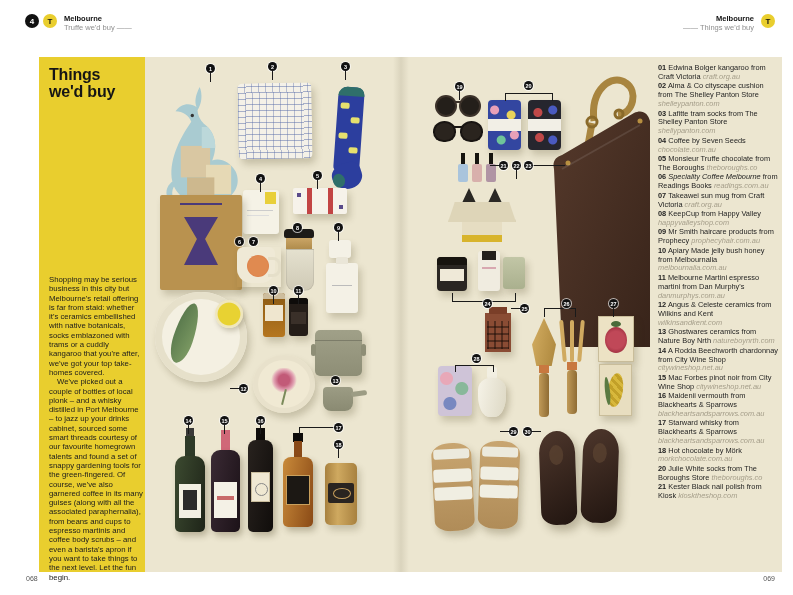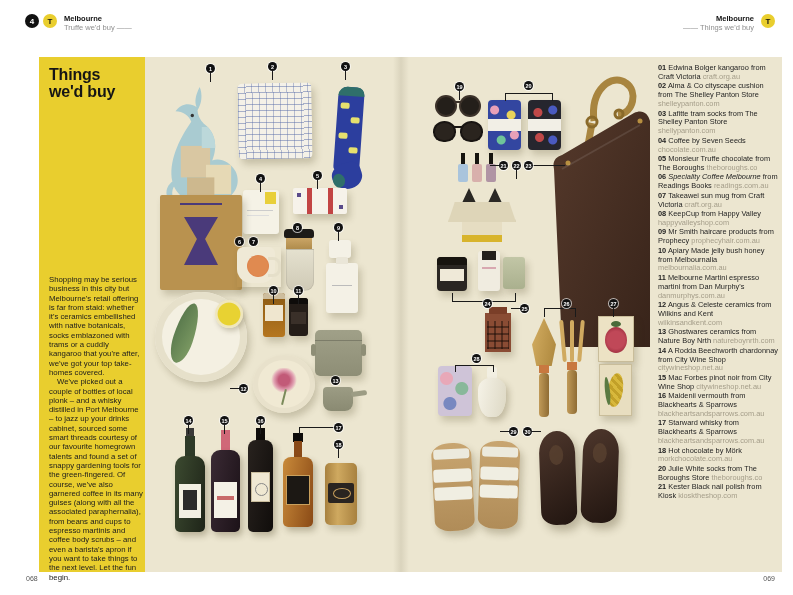--- a/index.html
+++ b/index.html
@@ -34,21 +34,21 @@
   .sd::after{content:'';position:absolute;top:9px;left:4px;width:1px;height:9px;background:#1a1a1a;}
   .sl::after{content:'';position:absolute;left:-9px;top:4px;width:9px;height:1px;background:#1a1a1a;}
   .sr::after{content:'';position:absolute;right:-9px;top:4px;width:9px;height:1px;background:#1a1a1a;}
   .bk{position:absolute;border:0 solid #1a1a1a;z-index:5;}
   .ln{position:absolute;background:#1a1a1a;z-index:5;}
   
   #list{position:absolute;left:513px;top:7px;width:120px;font-size:7.4px;line-height:8.9px;color:#1e1e1e;}
   .li{margin:0 0 0.5px 0;}
   .li .num{font-weight:bold;}
   .li .it{font-style:italic;}
-  .li .url{color:#a49d89;}
+  .li .url{font-style:italic;color:#a49d89;}
   
   .folio{position:absolute;bottom:13px;font-size:7px;color:#555;}
   #folio-l{left:26px;}
   #folio-r{right:18px;}
 </style>
 </head>
 <body>
 
 <div id="page">
 

